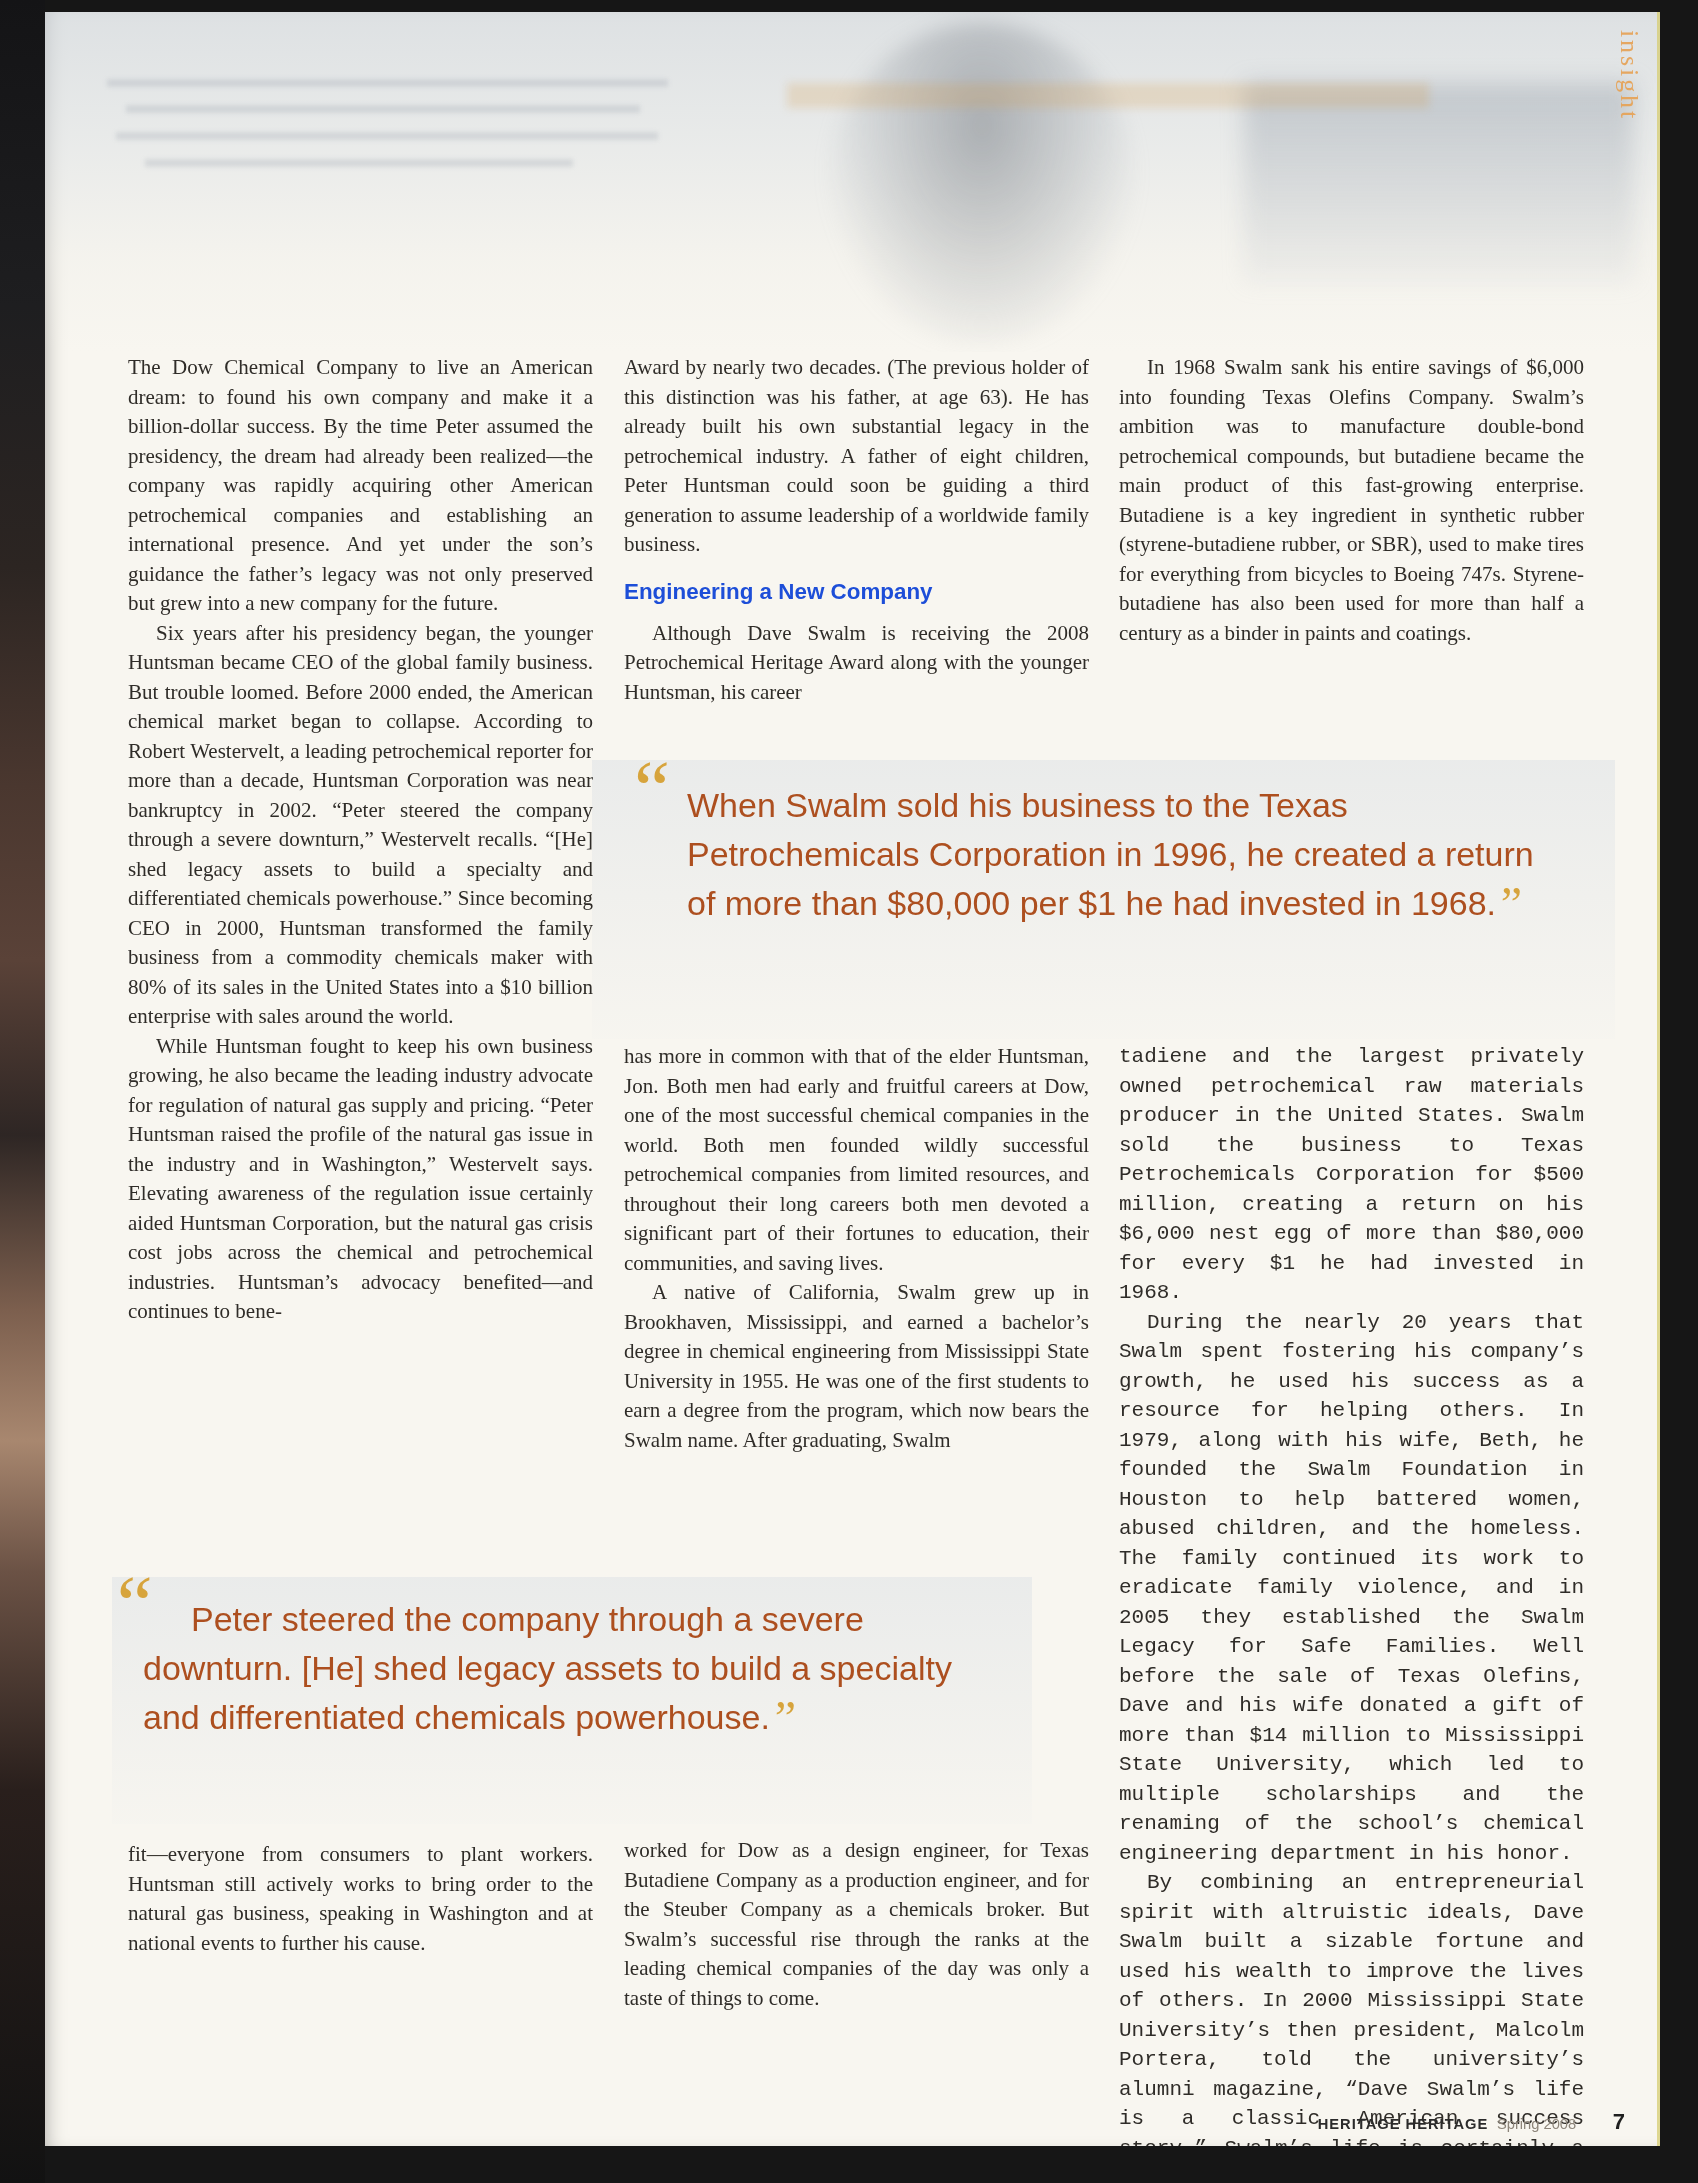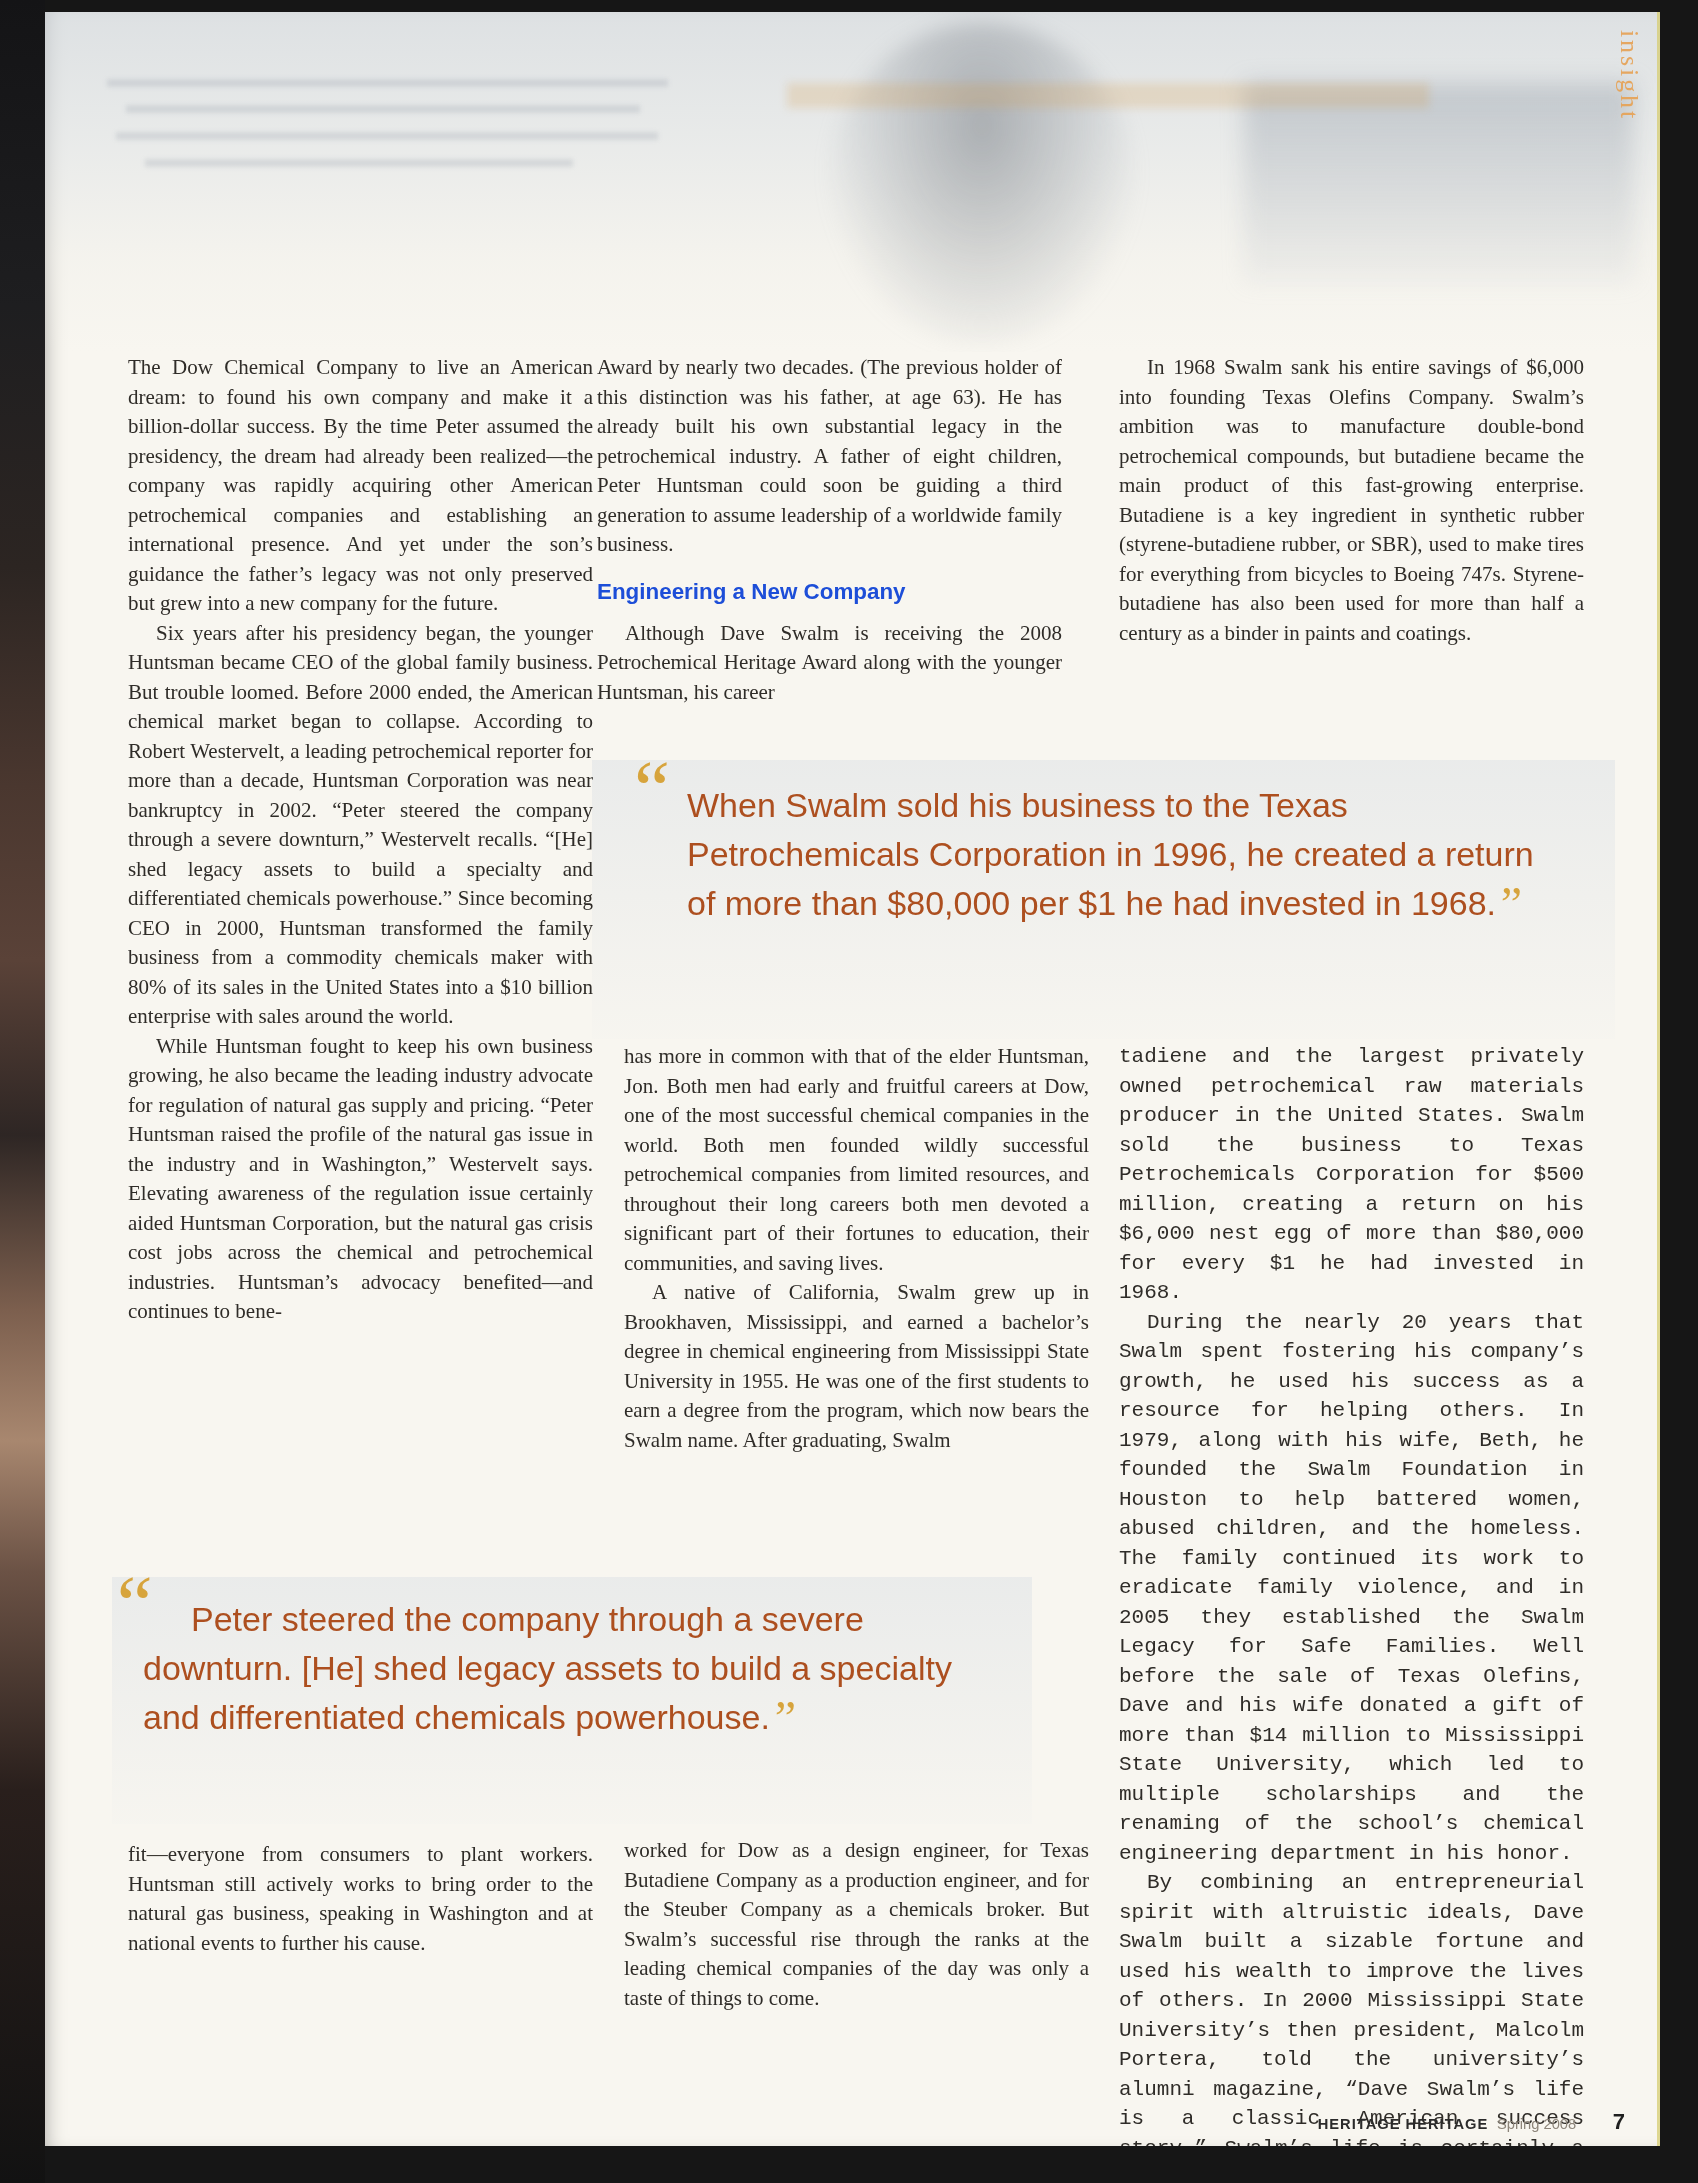--- a/index.html
+++ b/index.html
@@ -37,21 +37,21 @@
   
   .vertical-label{position:absolute;top:18px;right:16px;writing-mode:vertical-rl;
     font-family:"Liberation Serif",serif;font-size:26px;letter-spacing:2.9px;color:#e6a45a;opacity:.95;}
 
   
   .body-col{position:absolute;width:465px;text-align:justify;font-size:21px;line-height:29.5px;
     color:#2f2c28;hyphens:auto;-webkit-hyphens:auto;}
   .body-col p{margin:0;}
   .body-col p.indent{text-indent:28px;}
   #col1a{left:83px;top:341px;}
-  #col2a{left:552px;top:341px;}
+  #col2a{left:579px;top:341px;}
   #col3a{left:1074px;top:341px;}
   #col2b{left:579px;top:1030px;}
   #col3b{left:1074px;top:1030px;font-family:Liberation Mono, monospace;}
   #col1b{left:83px;top:1828px;}
   #col2c{left:579px;top:1824px;}
 
   .section-heading{font-family:"Liberation Sans",sans-serif;font-weight:bold;font-size:22.4px;
     line-height:27px;color:#1d4ed8;margin:18px 0 14.3px 0;text-align:left;text-indent:0;}
 
   .sig{font-weight:bold;}

